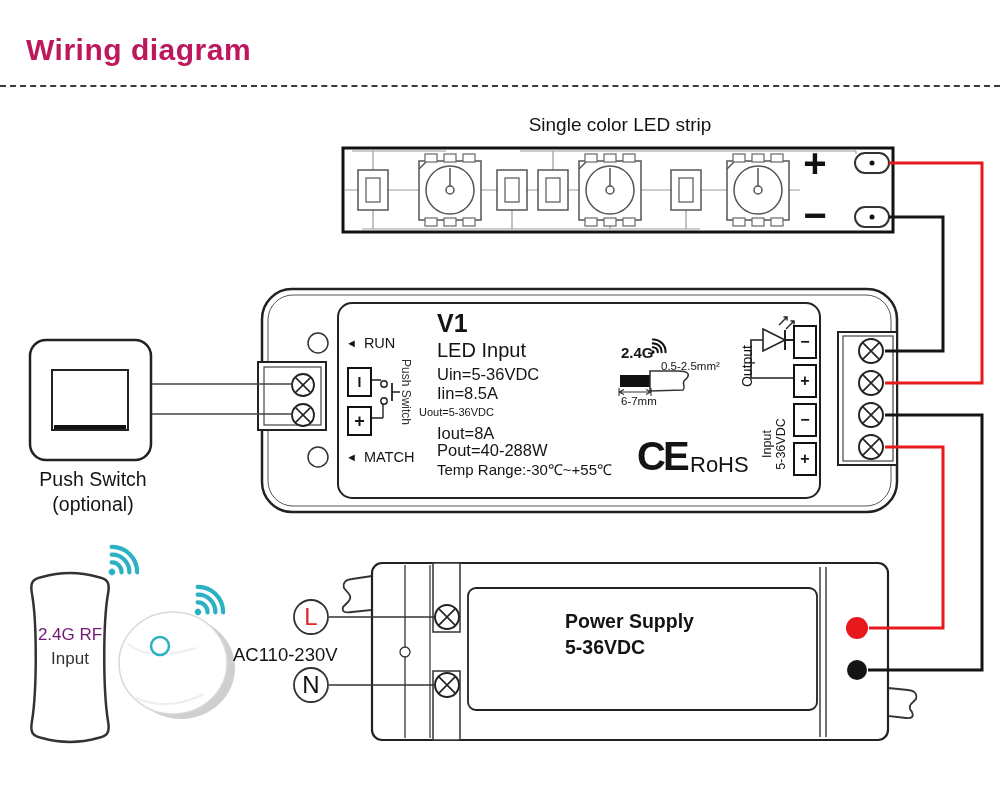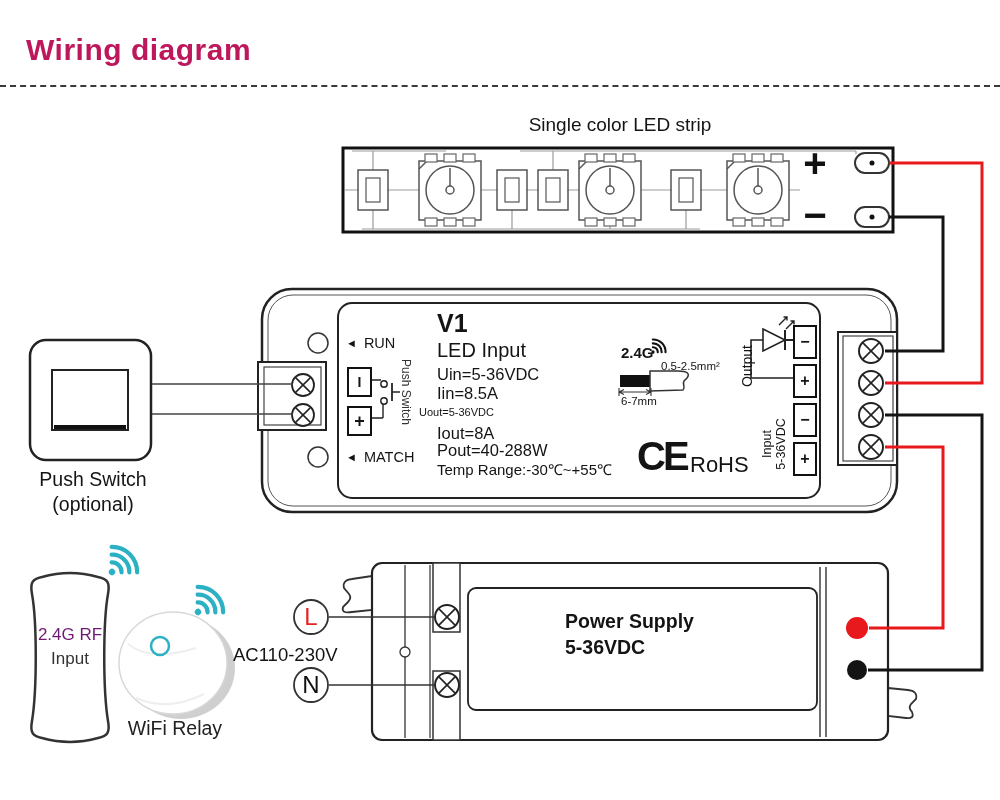--- a/index.html
+++ b/index.html
@@ -297,21 +297,20 @@
   <div>5-36VDC</div>
 </div>
 
 <div class="tbox t1">−</div>
 <div class="tbox t2">+</div>
 <div class="tbox t3">−</div>
 <div class="tbox t4">+</div>
 
 <div class="lbl l-remote1">2.4G RF</div>
 <div class="lbl l-remote2">Input</div>
-<div class="lbl l-relay">WiFi Relay</div>
 
 <div class="lbl l-ac">AC110-230V</div>
 <div class="lbl l-L">L</div>
 <div class="lbl l-N">N</div>
 
 <div class="lbl l-ps1">Power Supply</div>
 <div class="lbl l-ps2">5-36VDC</div>
 
 </div>
 

